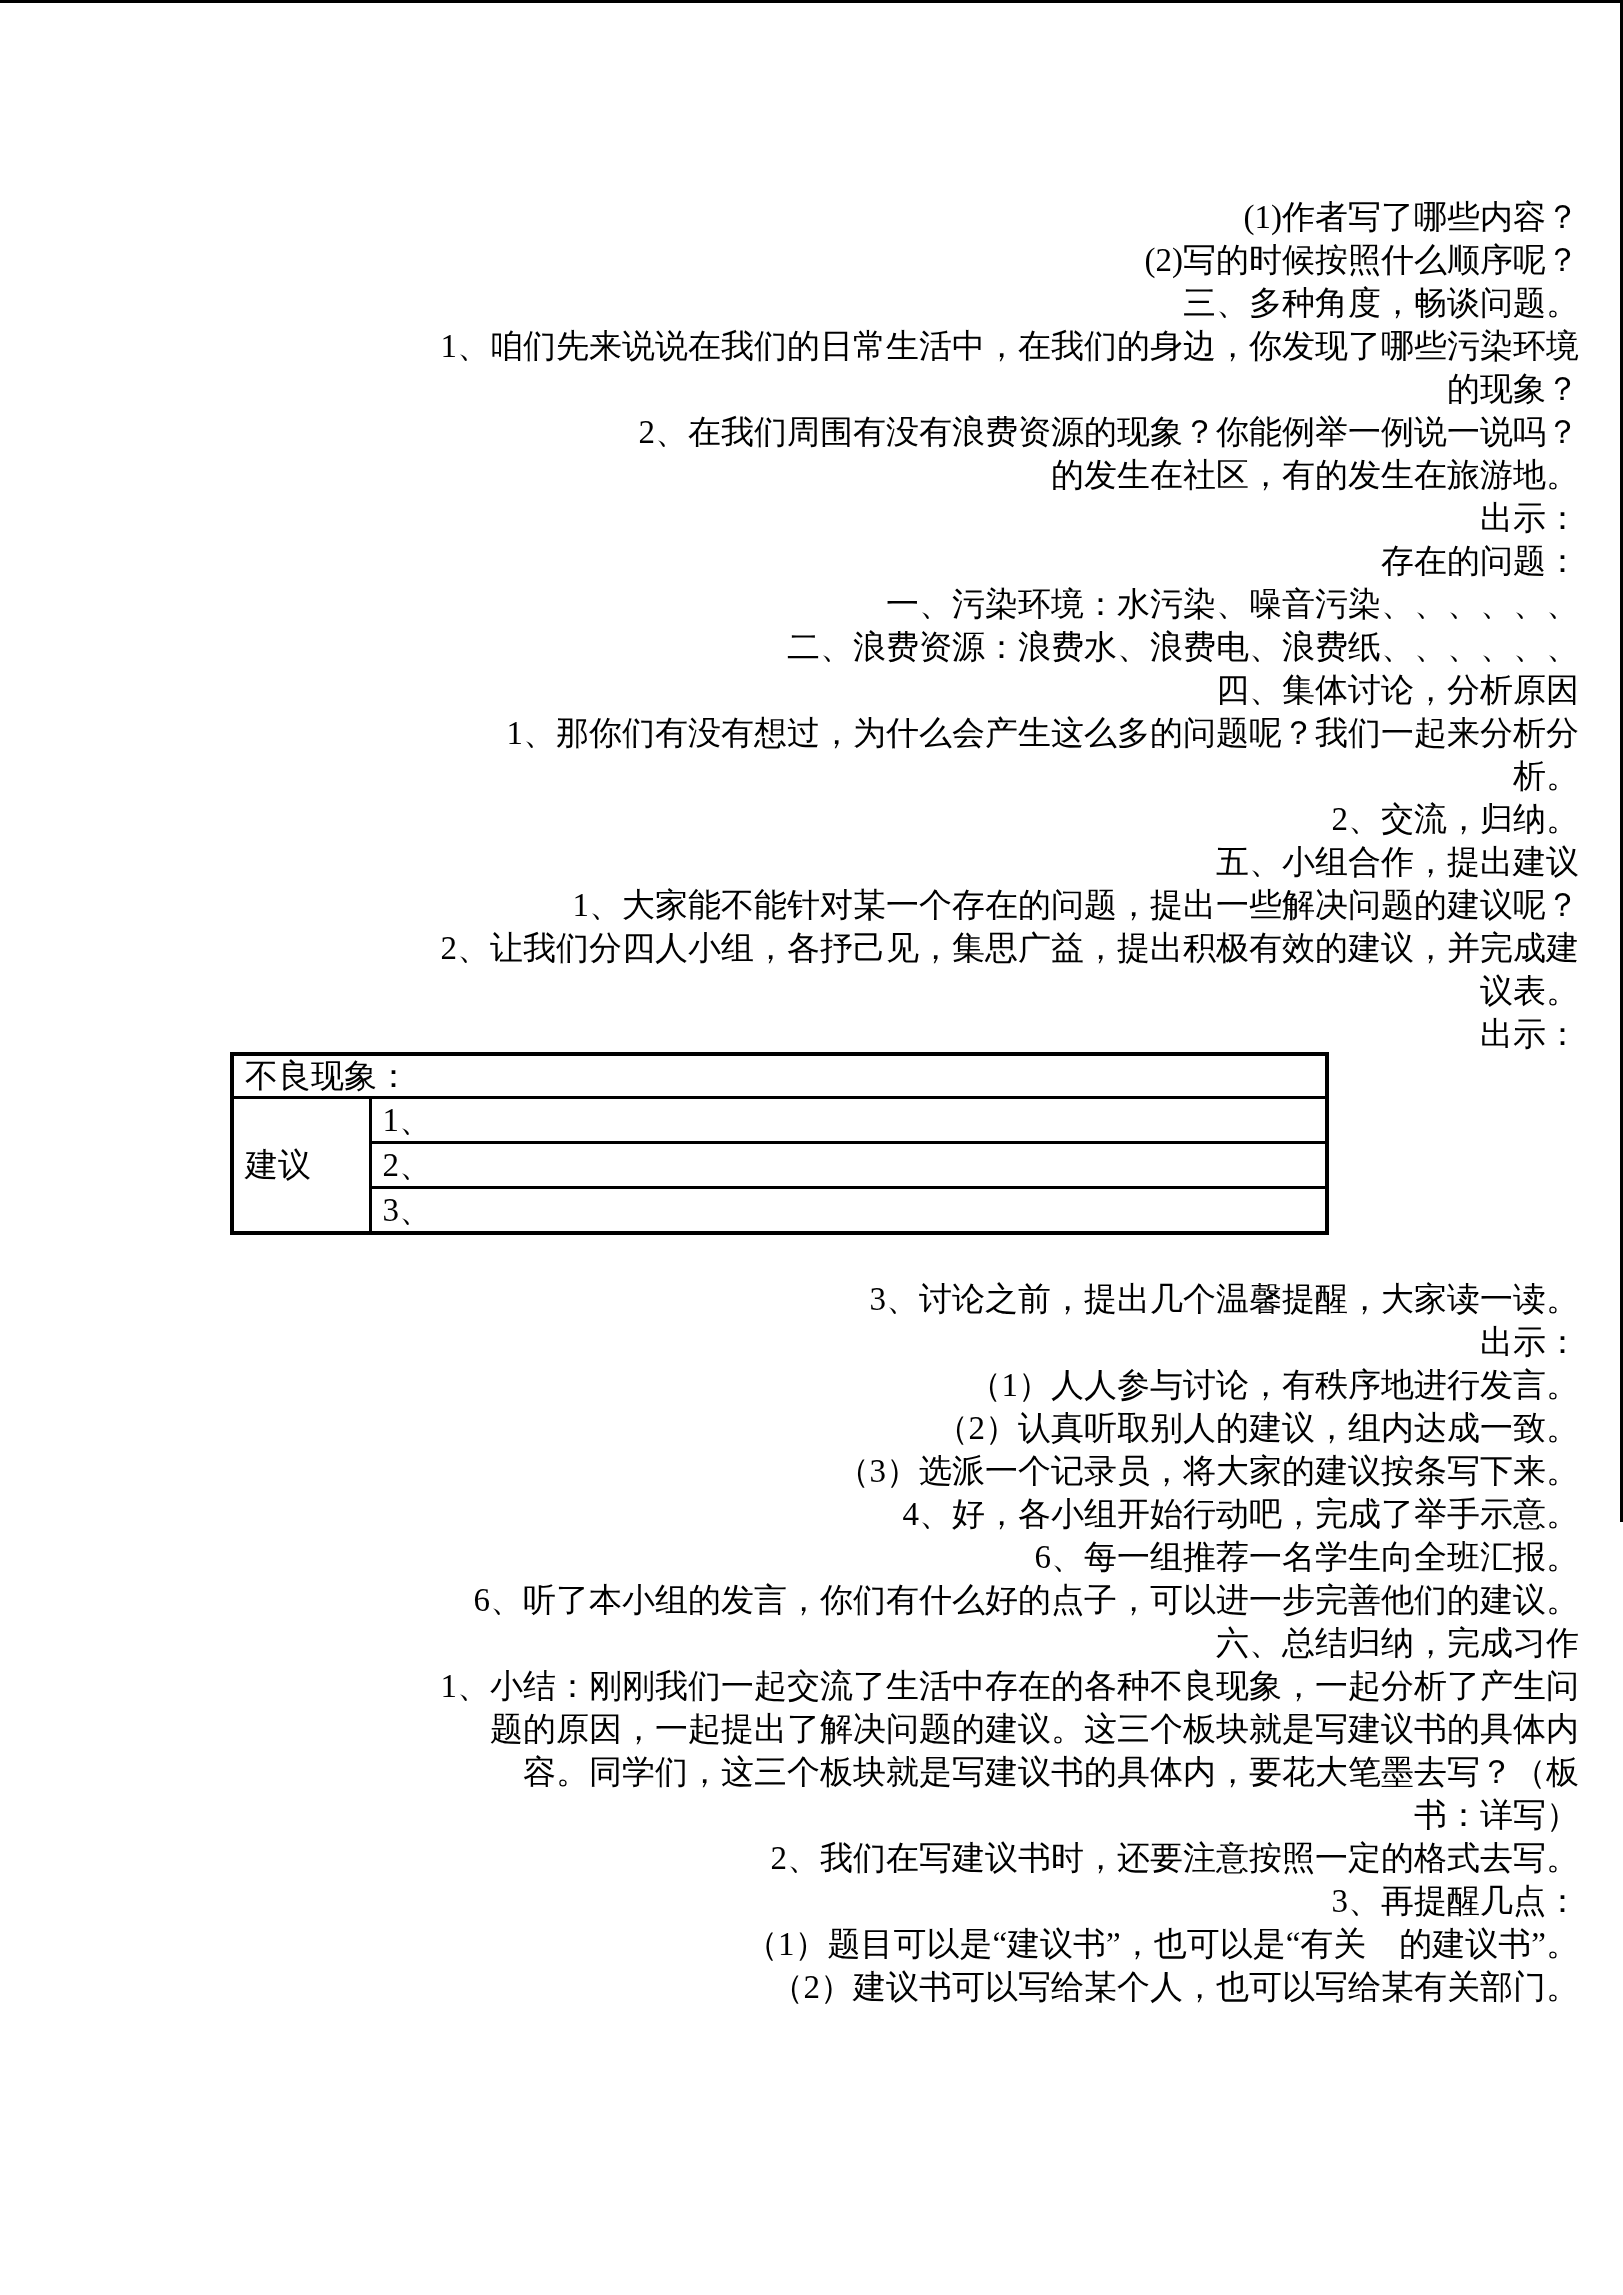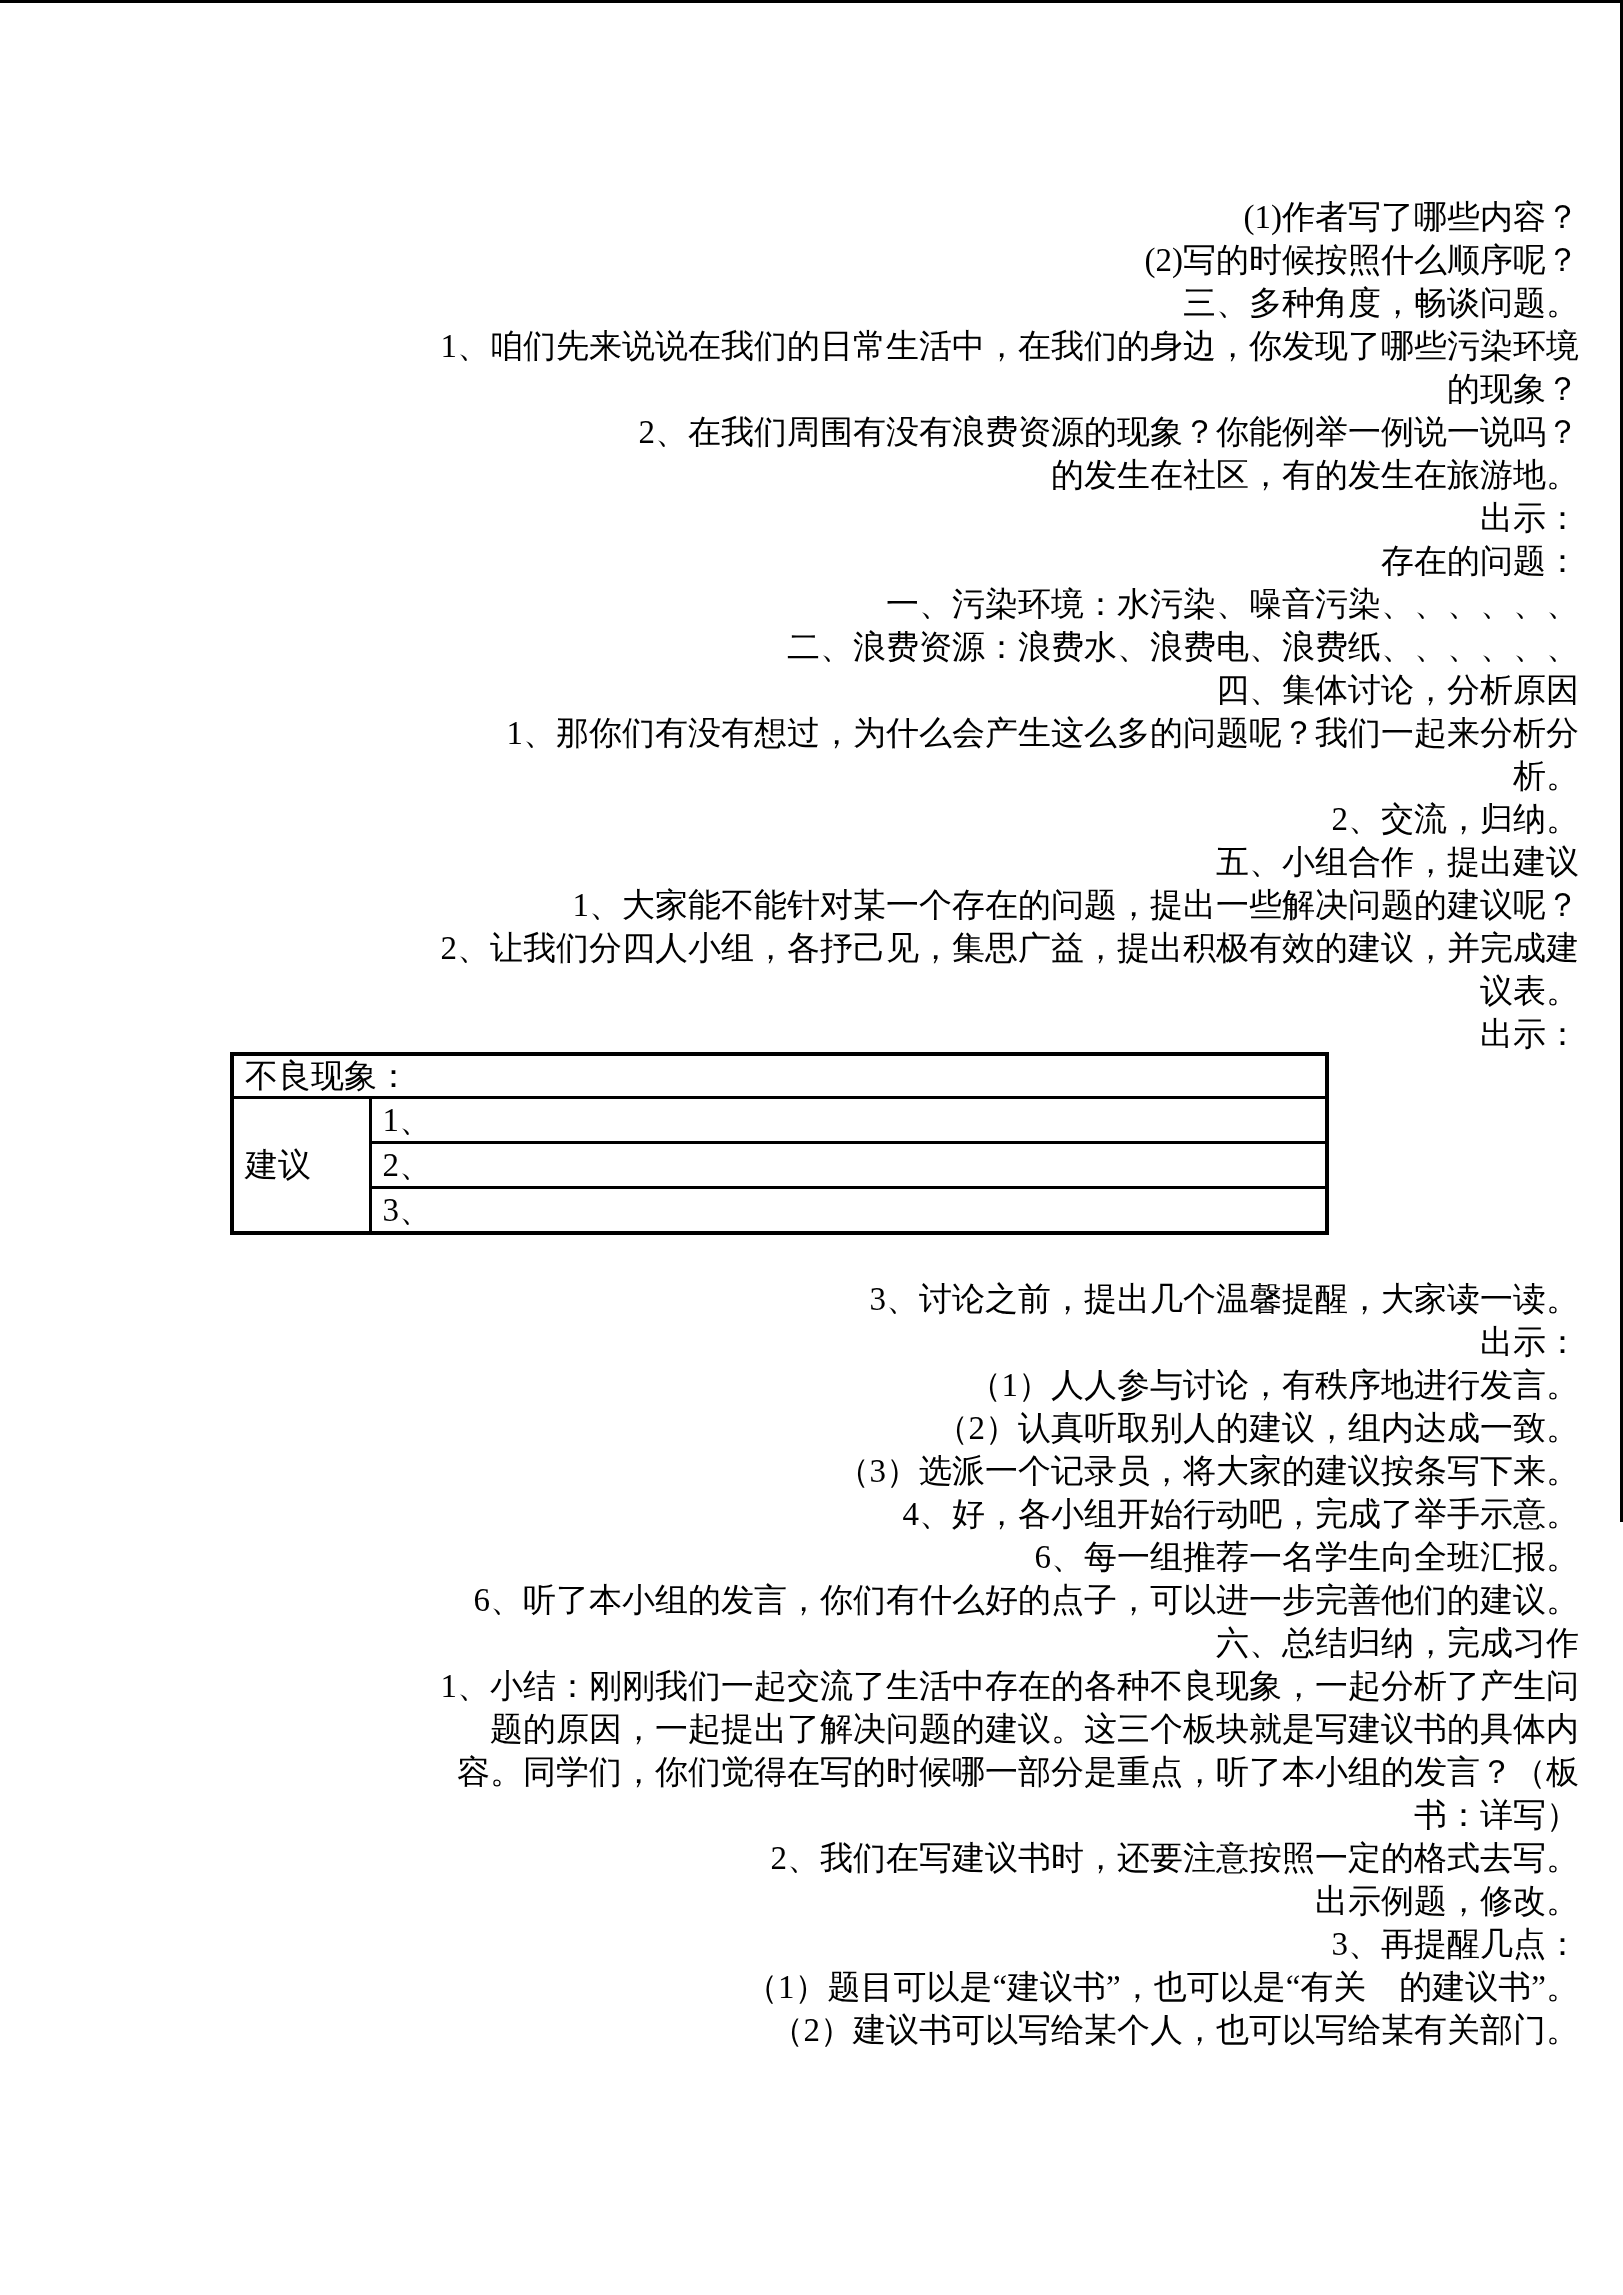--- a/index.html
+++ b/index.html
@@ -117,21 +117,20 @@
   <div class="ln">出示：</div>
   <div class="ln ind-tiny">（1）人人参与讨论，有秩序地进行发言。</div>
   <div class="ln ind-tiny">（2）认真听取别人的建议，组内达成一致。</div>
   <div class="ln ind-tiny">（3）选派一个记录员，将大家的建议按条写下来。</div>
   <div class="ln">4、好，各小组开始行动吧，完成了举手示意。</div>
   <div class="ln">6、每一组推荐一名学生向全班汇报。</div>
   <div class="ln">6、听了本小组的发言，你们有什么好的点子，可以进一步完善他们的建议。</div>
   <div class="ln">六、总结归纳，完成习作</div>
   <div class="ln">1、小结：刚刚我们一起交流了生活中存在的各种不良现象，一起分析了产生问</div>
   <div class="ln">题的原因，一起提出了解决问题的建议。这三个板块就是写建议书的具体内</div>
-  <div class="ln">容。同学们，你们觉得在写的时候哪一部分是重点，听了本小组的发言？（板</div>
+  <div class="ln">容。同学们，这三个板块就是写建议书的具体内，要花大笔墨去写？（板</div>
   <div class="ln">书：详写）</div>
   <div class="ln">2、我们在写建议书时，还要注意按照一定的格式去写。</div>
-  <div class="ln">出示例题，修改。</div>
   <div class="ln">3、再提醒几点：</div>
   <div class="ln ind-tiny">（1）题目可以是“建议书”，也可以是“有关　的建议书”。</div>
   <div class="ln ind-tiny">（2）建议书可以写给某个人，也可以写给某有关部门。</div>
 </div>
 
 
 </body></html>

